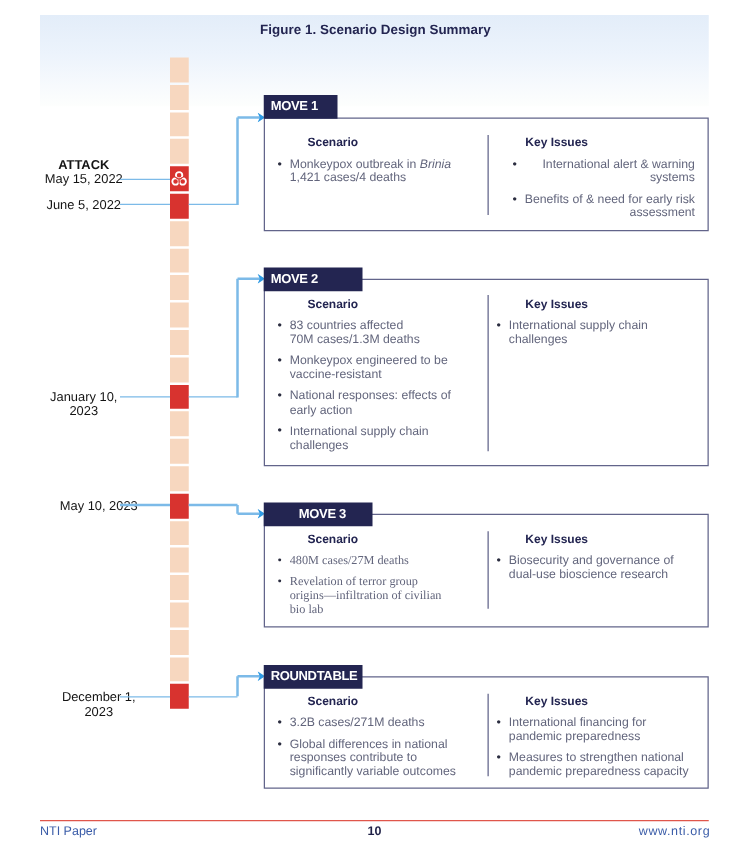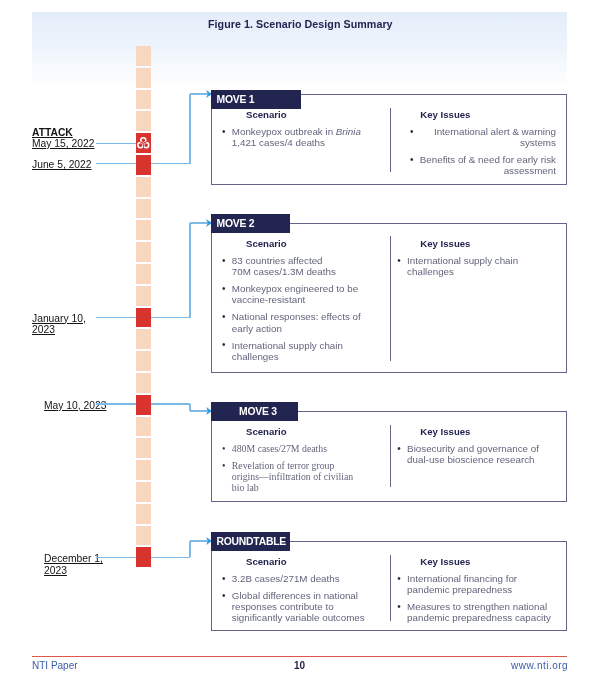--- a/index.html
+++ b/index.html
@@ -20,21 +20,21 @@
     color:#232551;letter-spacing:0.05px;white-space:nowrap;}
 
   
   .timeline{position:absolute;left:136px;top:46px;width:15px;height:521px;}
   .tlblock{position:absolute;left:0;width:15px;height:19.9px;background:#f7d7bf;}
   .tlblock.red{background:#d8332f;}
   .bio{position:absolute;left:0.2px;top:2.6px;width:14.6px;height:14.6px;}
 
   
   .datelbl{position:absolute;font-size:10.3px;color:#141414;line-height:11.4px;
-    text-align:left;white-space:pre-line;text-decoration:underline;}
+    text-align:center;white-space:pre-line;}
   .datelbl .bold{font-weight:bold;display:block;}
 
   
   .conn{position:absolute;background:#7cbae8;}
   .conn.h{height:1.2px;}
   .conn.v{width:1.2px;}
   .arrow{position:absolute;width:6px;height:8px;}
   .arrow svg{display:block;width:6px;height:8px;}
 
   
@@ -144,21 +144,21 @@
       <div class="conn v" style="left: 189.4px; top: 541px; height: 16.3px;"></div>
       <div class="conn h" style="left: 190px; top: 540.4px; width: 20px;"></div>
       <div class="arrow" style="left: 205.8px; top: 537px;">
         <svg viewBox="0 0 6 8">
           <path fill="#2f9ae4" d="M6,4 L0,0 L1.9,4 L0,8 Z"></path>
         </svg>
       </div>
     </div>
   <div id="moveboxes">
       <div class="movebox" style="left: 211px; top: 94px; width: 356px; height: 91px;"></div>
-      <div class="movehdr" style="left: 211px; top: 90px; width: 90px;">MOVE 1</div>
+      <div class="movehdr" style="left: 211px; top: 76px; width: 59px;">MOVE 1</div>
       <div class="colhdr" style="left: 223px; top: 109px;">Scenario</div>
       <div class="colhdr" style="left: 397.3px; top: 109px;">Key Issues</div>
       <ul class="bl" style="left: 222px; top: 126px;">
         <li>Monkeypox outbreak in <i>Brinia</i><br>1,421 cases/4 deaths</li>
       </ul>
       <ul class="bl" style="left: 410px; top: 126px; text-align: right;">
         <li>International alert &amp; warning<br>systems</li>
         <li>Benefits of &amp; need for early risk<br>assessment</li>
       </ul>
       <div class="vdiv" style="left: 390px; top: 108px; height: 64px;"></div>

